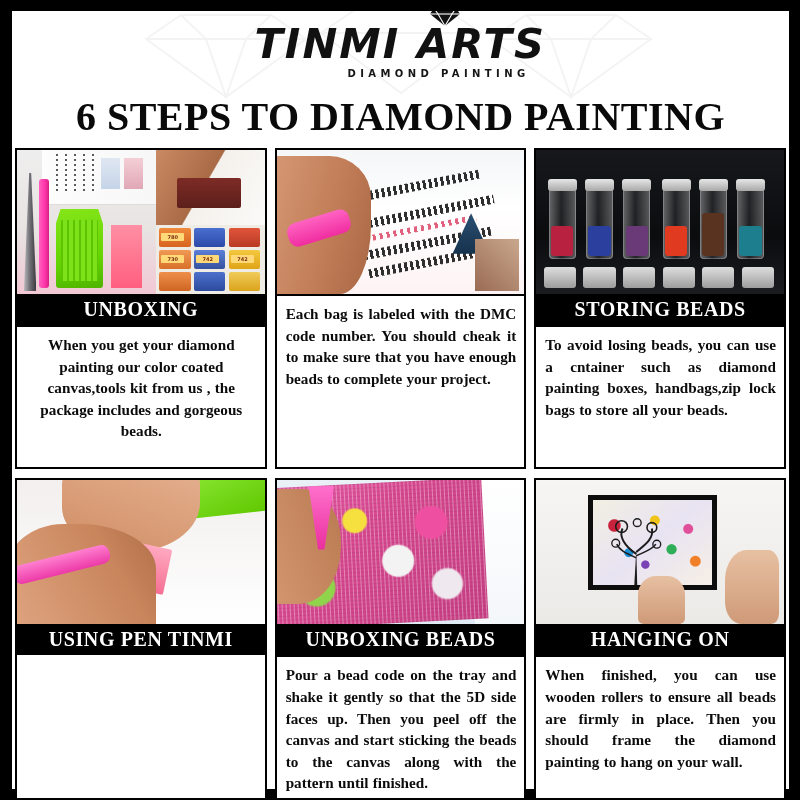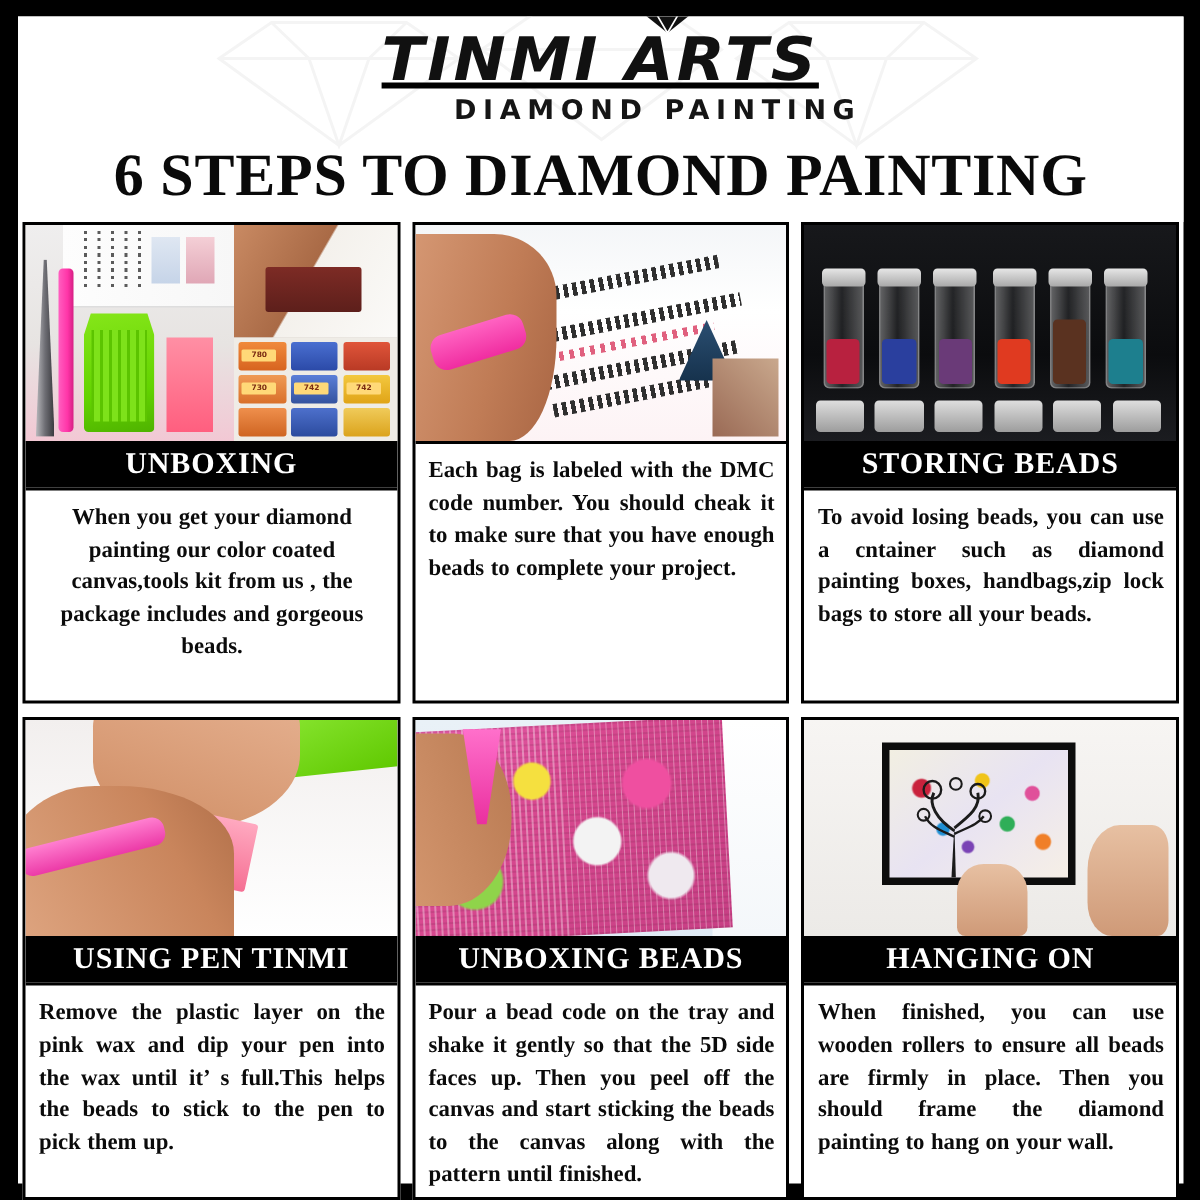--- a/index.html
+++ b/index.html
@@ -51,21 +51,20 @@
     z-index:2;
     display:flex;
     flex-direction:column;
     align-items:center;
     line-height:1;
   }
   .logo-main {
     display:flex;
     align-items:flex-end;
     position:relative;
-    text-decoration:underline;
   }
   .logo-text {
     font-family:"DejaVu Sans", sans-serif;
     font-weight:bold;
     font-style:italic;
     font-size:40px;
     letter-spacing:2px;
     color:#111;
     line-height:1;
     transform:scaleX(1.04);
@@ -73,21 +72,21 @@
   .logo-diamond {
     position:absolute;
     left:169px;
     top:-17px;
     width:32px; height:20px;
     z-index:3;
   }
   .logo-sub {
     font-family:"DejaVu Sans", sans-serif;
     font-weight:bold;
-    font-size:18px;
+    font-size:10px;
     letter-spacing:4.4px;
     color:#151515;
     margin-top:5px;
     margin-left:76px;
   }
   .poster-title {
     text-align:center;
     font-family:"Liberation Serif", serif;
     font-weight:bold;
     font-size:40px;
@@ -416,21 +415,20 @@
 
     <div class="card">
       <div class="photo p4-bg">
         <div class="ph p4-tray2"></div>
         <div class="ph p4-hand2"></div>
         <div class="ph p4-wax"></div>
         <div class="ph p4-hand1"></div>
         <div class="ph p4-pen"></div>
       </div>
       <div class="band">USING PEN TINMI</div>
-      <div class="body">Remove the plastic layer on the pink wax and dip your pen into the wax until it’ s full.This helps the beads to stick to the pen to pick them up.</div>
     </div>
 
     <div class="card">
       <div class="photo p5-bg">
         <div class="ph p5-paper"></div>
         <div class="ph p5-canvas"></div>
         <div class="ph p5-hand"></div>
         <div class="ph p5-pen"></div>
       </div>
       <div class="band">UNBOXING BEADS</div>

